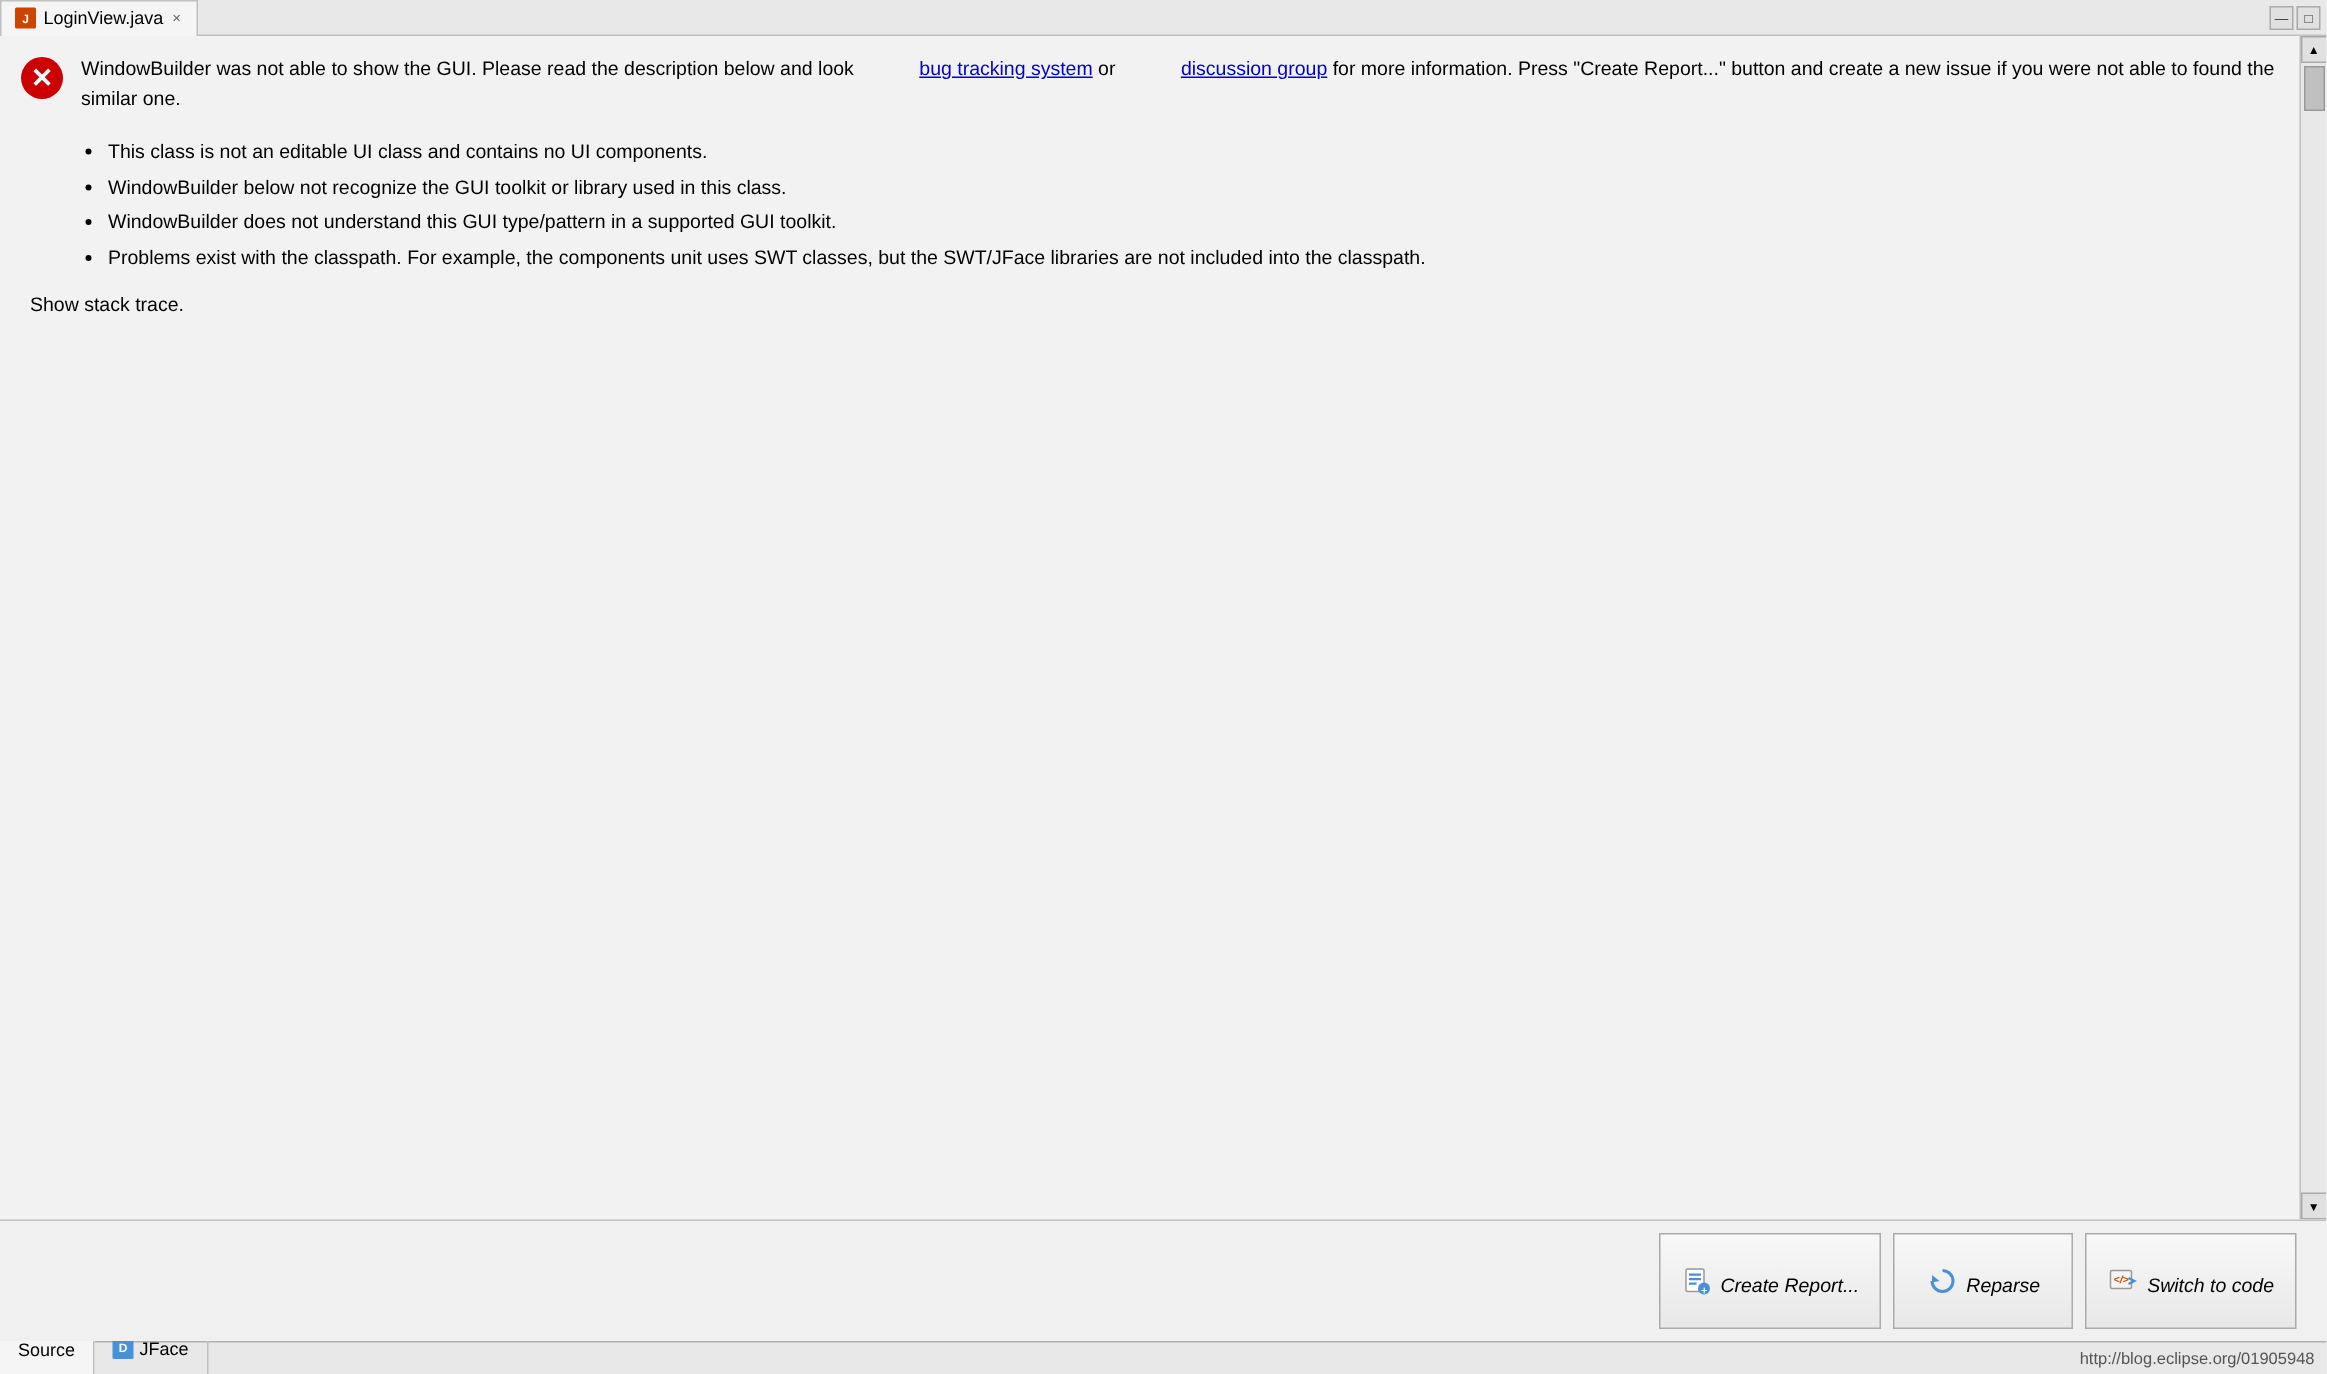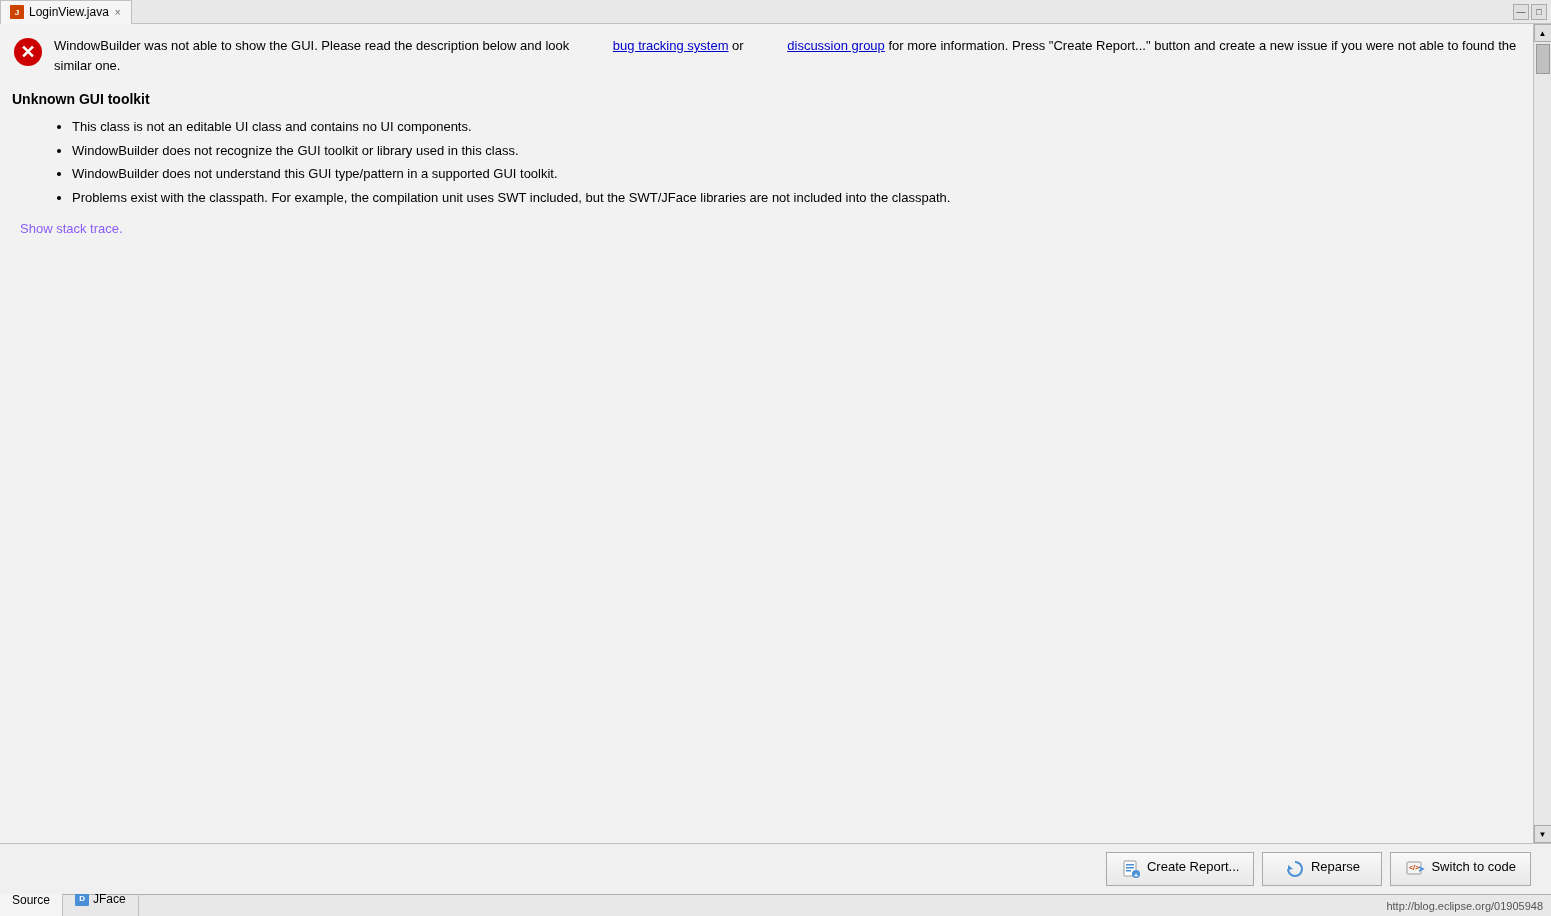--- a/index.html
+++ b/index.html
@@ -186,49 +186,50 @@
     }
     .bullet-list li {
       margin-bottom: 4px;
       line-height: 1.5;
       color: #000000;
       list-style-type: disc;
     }
 
     
     .stack-trace-link {
-      color: #8b5cf6;
+      color: #000000;
       text-decoration: none;
       font-size: 13px;
       cursor: pointer;
       margin-left: 4px;
     }
 
     
     .button-bar {
       display: flex;
       align-items: center;
       justify-content: flex-end;
       padding: 8px 20px 8px 8px;
       gap: 8px;
       border-top: 1px solid #c0c0c0;
       background: #f0f0f0;
       flex-shrink: 0;
     }
     .action-button {
       display: flex;
-      align-items: flex-start;
+      align-items: flex-end;
       gap: 6px;
-      padding: 6px 14px;
+      padding: 21px 14px;
       border: 1px solid #aaa;
       background: linear-gradient(to bottom, #f8f8f8, #e8e8e8);
       cursor: pointer;
       font-size: 13px;
       min-width: 120px;
       justify-content: center;
+      font-style: italic;
     }
     .btn-icon {
       width: 20px;
       height: 20px;
       flex-shrink: 0;
     }
 
     
     .status-bar {
       display: flex;
@@ -307,28 +308,27 @@
 
     <div class="error-banner">
       <div class="error-icon">
         <div class="error-icon-circle">✕</div>
       </div>
       <div class="error-text">
         <span>WindowBuilder was not able to show the GUI. Please read the description below and look </span><a>bug tracking system</a><span> or </span><a>discussion group</a><span> for more information. Press "Create Report..." button and create a new issue if you were not able to found the similar one.</span>
       </div>
     </div>
 
-    <div class="section-heading">Unknown GUI toolkit</div>
 
 
     <ul class="bullet-list">
       <li>This class is not an editable UI class and contains no UI components.</li>
-      <li>WindowBuilder does not recognize the GUI toolkit or library used in this class.</li>
+      <li>WindowBuilder below not recognize the GUI toolkit or library used in this class.</li>
       <li>WindowBuilder does not understand this GUI type/pattern in a supported GUI toolkit.</li>
-      <li>Problems exist with the classpath. For example, the compilation unit uses SWT included, but the SWT/JFace libraries are not included into the classpath.</li>
+      <li>Problems exist with the classpath. For example, the components unit uses SWT classes, but the SWT/JFace libraries are not included into the classpath.</li>
     </ul>
 
     <div style="margin-left: 4px;">
       <a class="stack-trace-link">Show stack trace.</a>
     </div>
 
     <div class="scrollbar-track">
       <div class="scrollbar-arrow">▲</div>
       <div class="scrollbar-thumb"></div>
       <div style="flex:1"></div>

